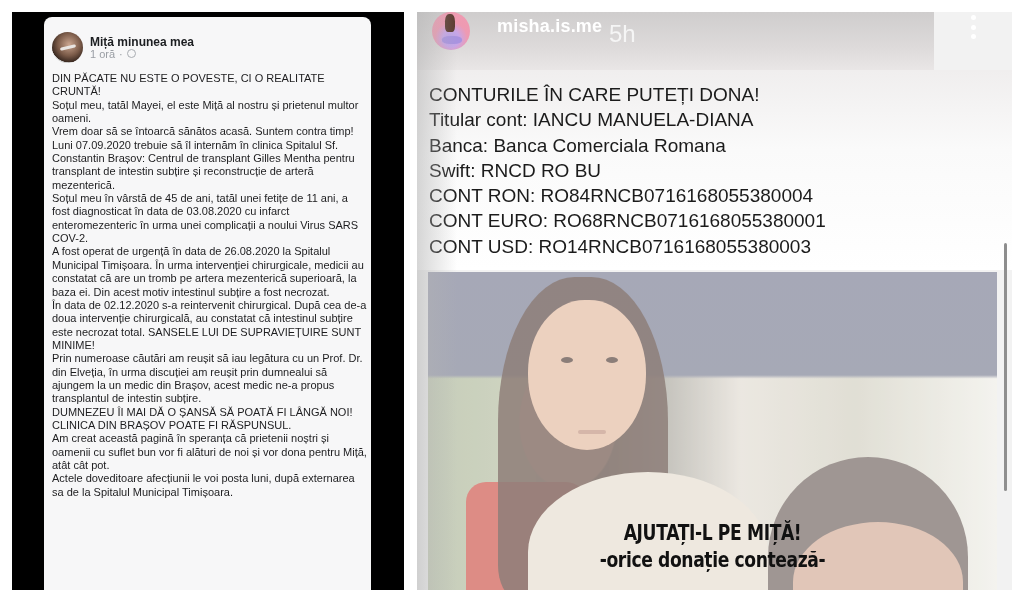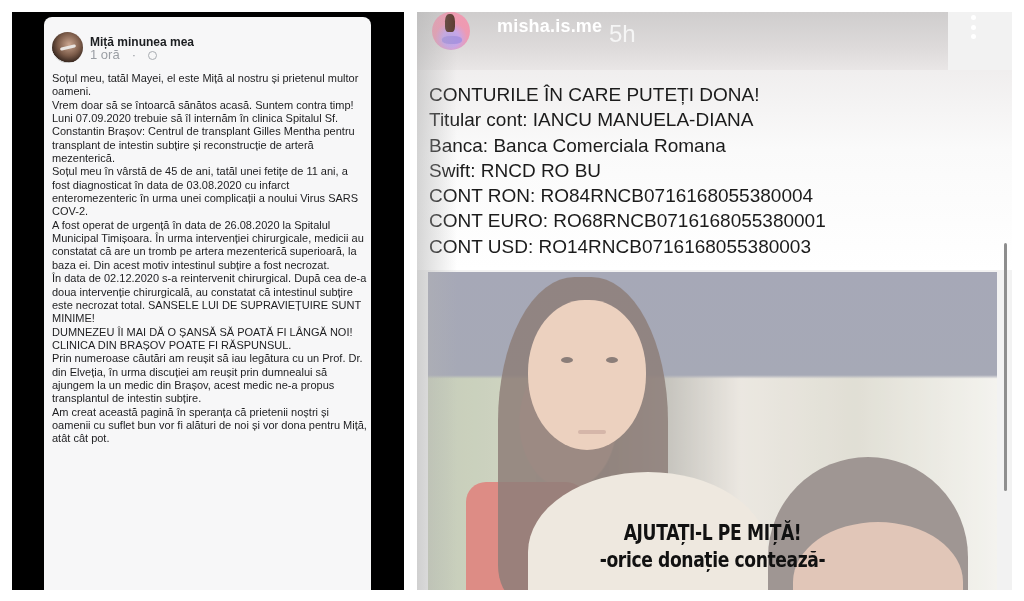--- a/index.html
+++ b/index.html
@@ -6,28 +6,28 @@
   body { width:1024px; height:601px; background:#ffffff; position:relative; overflow:hidden; font-family:"Liberation Sans", sans-serif; }
 
   
   .left-panel { position:absolute; left:12px; top:12px; width:392px; height:578px; background:#000; overflow:hidden; }
   .fb-card { position:absolute; left:32px; top:5px; width:327px; height:580px; background:#f7f7f8; border-radius:8px 8px 0 0; }
   .fb-header { position:absolute; left:8px; top:13px; height:34px; display:flex; align-items:center; }
   .fb-avatar { width:31px; height:31px; border-radius:50%; background: radial-gradient(circle at 55% 40%, #caa58f 0%, #7a5a48 45%, #3b2a22 70%, #c9c9c9 72%); position:relative; overflow:hidden; }
   .fb-avatar::after { content:""; position:absolute; left:8px; top:14px; width:16px; height:3px; background:#e9e5e2; transform:rotate(-14deg); border-radius:2px; }
   .fb-meta { margin-left:7px; }
   .fb-name { font-size:12px; font-weight:bold; color:#1c1e21; line-height:14px; }
-  .fb-time { font-size:13px; color:#9a9ea4; line-height:11px; display:flex; align-items:flex-end; gap:12px; }
+  .fb-time { font-size:11px; color:#9a9ea4; line-height:11px; display:flex; align-items:flex-start; gap:4px; }
   .globe-icon { display:inline-block; width:7px; height:7px; border:1px solid #a9adb2; border-radius:50%; }
   .fb-body { position:absolute; left:8px; top:55px; width:315px; font-size:11px; line-height:13.35px; color:#1d1d1f; }
   .fb-body p { margin:0; }
 
   
   .right-panel { position:absolute; left:417px; top:12px; width:595px; height:578px; background:#f2f2f2; overflow:hidden; }
-  .ig-header { position:absolute; left:0; top:0; width:517px; height:58px; background:linear-gradient(180deg, #cfcdcd 0%, #dddada 60%, #e9e6e6 100%);padding-left:14px; }
+  .ig-header { position:absolute; left:0; top:0; width:517px; height:58px; background:linear-gradient(180deg, #cfcdcd 0%, #dddada 60%, #e9e6e6 100%); }
   .ig-shade-left { position:absolute; left:0; top:0; width:40px; height:578px; background:linear-gradient(90deg, rgba(180,180,180,0.55), rgba(240,240,240,0)); pointer-events:none; }
   .ig-avatar { position:absolute; left:15px; top:0; width:38px; height:38px; border-radius:50%; background: radial-gradient(circle at 50% 70%, #b7a3e6 0%, #c7a6e8 25%, #ee9ab2 50%, #f09bb1 100%); overflow:hidden; }
   .ig-avatar::before { content:""; position:absolute; left:13px; top:2px; width:10px; height:18px; background:#5a3a30; border-radius:40% 40% 30% 30%; }
   .ig-avatar::after { content:""; position:absolute; left:10px; top:24px; width:20px; height:8px; background:#a993e0; border-radius:40%; }
   .ig-username { position:absolute; left:80px; top:4px; font-size:18px; font-weight:bold; color:#ffffff; letter-spacing:0.2px; }
   .ig-time { position:absolute; left:192px; top:8px; font-size:24px; color:#f5f5f5; }
   .kebab-icon { position:absolute; left:554px; top:3px; width:6px; height:24px; display:flex; flex-direction:column; justify-content:space-between; }
   .kebab-icon span { display:block; width:5px; height:5px; border-radius:50%; background:#ffffff; }
   .ig-text-area { position:absolute; left:0; top:58px; width:595px; height:200px; background:linear-gradient(180deg,#f0eeee 0%, #fafafa 40%, #ffffff 100%); }
   .ig-text { position:absolute; left:12px; top:70px; font-size:19px; line-height:25.3px; color:#1b1b1b; }
@@ -63,28 +63,30 @@
       <div class="fb-meta">
         <div class="fb-name">Miță minunea mea</div>
         <div class="fb-time">
           <span>1 oră</span>
           <span>·</span>
           <span class="globe-icon"></span>
         </div>
       </div>
     </div>
     <div class="fb-body">
+      <p>DIN PĂCATE NU ESTE O POVESTE, CI O REALITATE CRUNTĂ!</p>
       <p>Soțul meu, tatăl Mayei, el este Miță al nostru și prietenul multor oameni.</p>
       <p>Vrem doar să se întoarcă sănătos acasă. Suntem contra timp! Luni 07.09.2020 trebuie să îl internăm în clinica Spitalul Sf. Constantin Brașov: Centrul de transplant Gilles Mentha pentru transplant de intestin subțire și reconstrucție de arteră mezenterică.</p>
       <p>Soțul meu în vârstă de 45 de ani, tatăl unei fetițe de 11 ani, a fost diagnosticat în data de 03.08.2020 cu infarct enteromezenteric în urma unei complicații a noului Virus SARS COV-2.</p>
       <p>A fost operat de urgență în data de 26.08.2020 la Spitalul Municipal Timișoara. În urma intervenției chirurgicale, medicii au constatat că are un tromb pe artera mezenterică superioară, la baza ei. Din acest motiv intestinul subțire a fost necrozat.</p>
       <p>În data de 02.12.2020 s-a reintervenit chirurgical. După cea de-a doua intervenție chirurgicală, au constatat că intestinul subțire este necrozat total. SANSELE LUI DE SUPRAVIEȚUIRE SUNT MINIME!</p>
+      <p>Prin numeroase căutări am reușit să iau legătura cu un Prof. Dr. din Elveția, în urma discuției am reușit prin dumnealui să ajungem la un medic din Brașov, acest medic ne-a propus transplantul de intestin subțire.</p>
       <p>DUMNEZEU ÎI MAI DĂ O ȘANSĂ SĂ POATĂ FI LÂNGĂ NOI! CLINICA DIN BRAȘOV POATE FI RĂSPUNSUL.</p>
-      <p>Prin numeroase căutări am reușit să iau legătura cu un Prof. Dr. din Elveția, în urma discuției am reușit prin dumnealui să ajungem la un medic din Brașov, acest medic ne-a propus transplantul de intestin subțire.</p>
       <p>Am creat această pagină în speranța că prietenii noștri și oamenii cu suflet bun vor fi alături de noi și vor dona pentru Miță, atât cât pot.</p>
+      <p>Actele doveditoare afecțiunii le voi posta luni, după externarea sa de la Spitalul Municipal Timișoara.</p>
     </div>
   </div>
 </div>
 
 <div class="right-panel">
   <div class="ig-header">
     <div class="ig-avatar"></div>
     <div class="ig-username">misha.is.me</div>
     <div class="ig-time">5h</div>
     <div class="kebab-icon">

